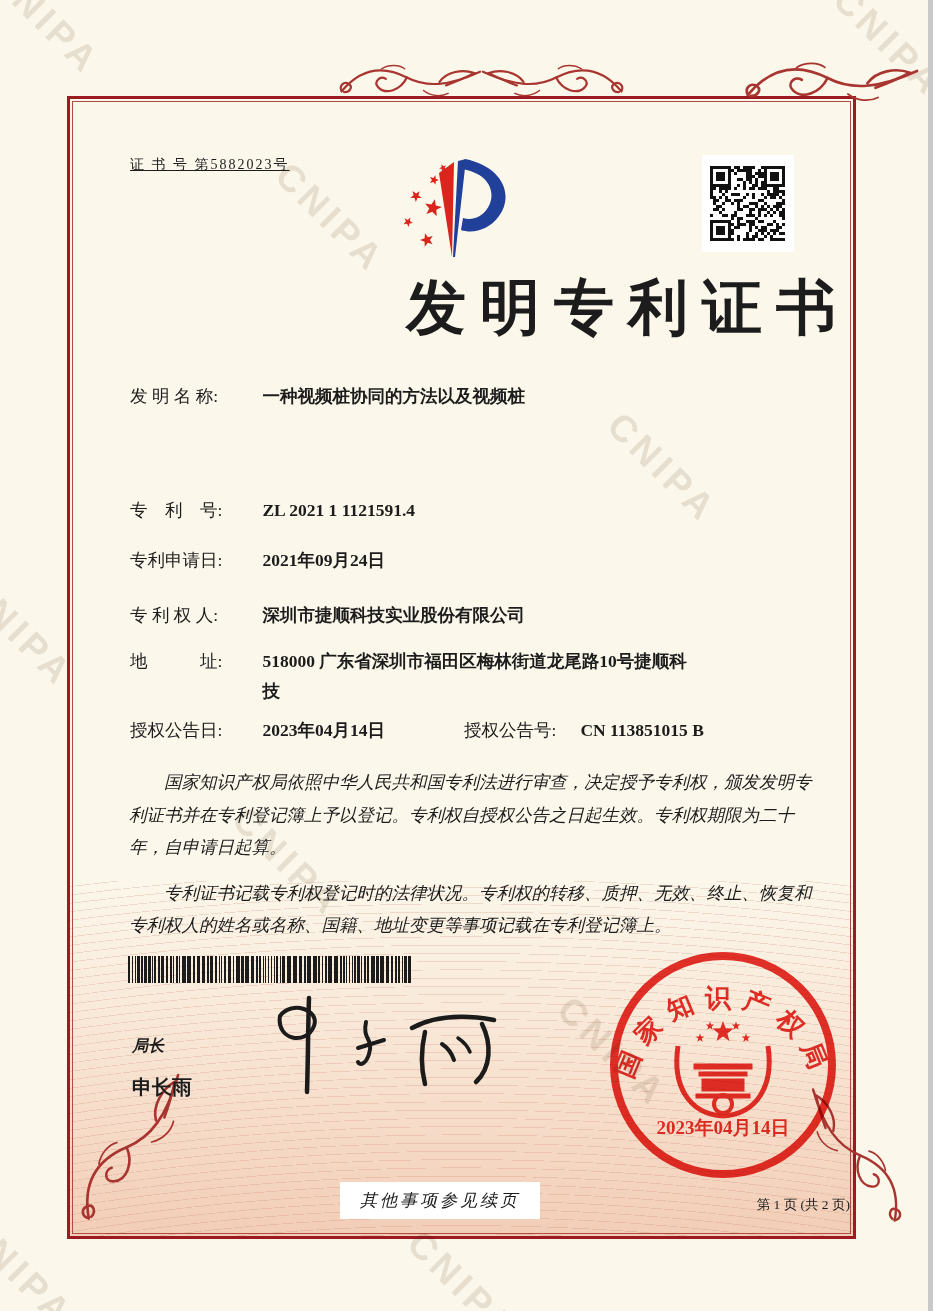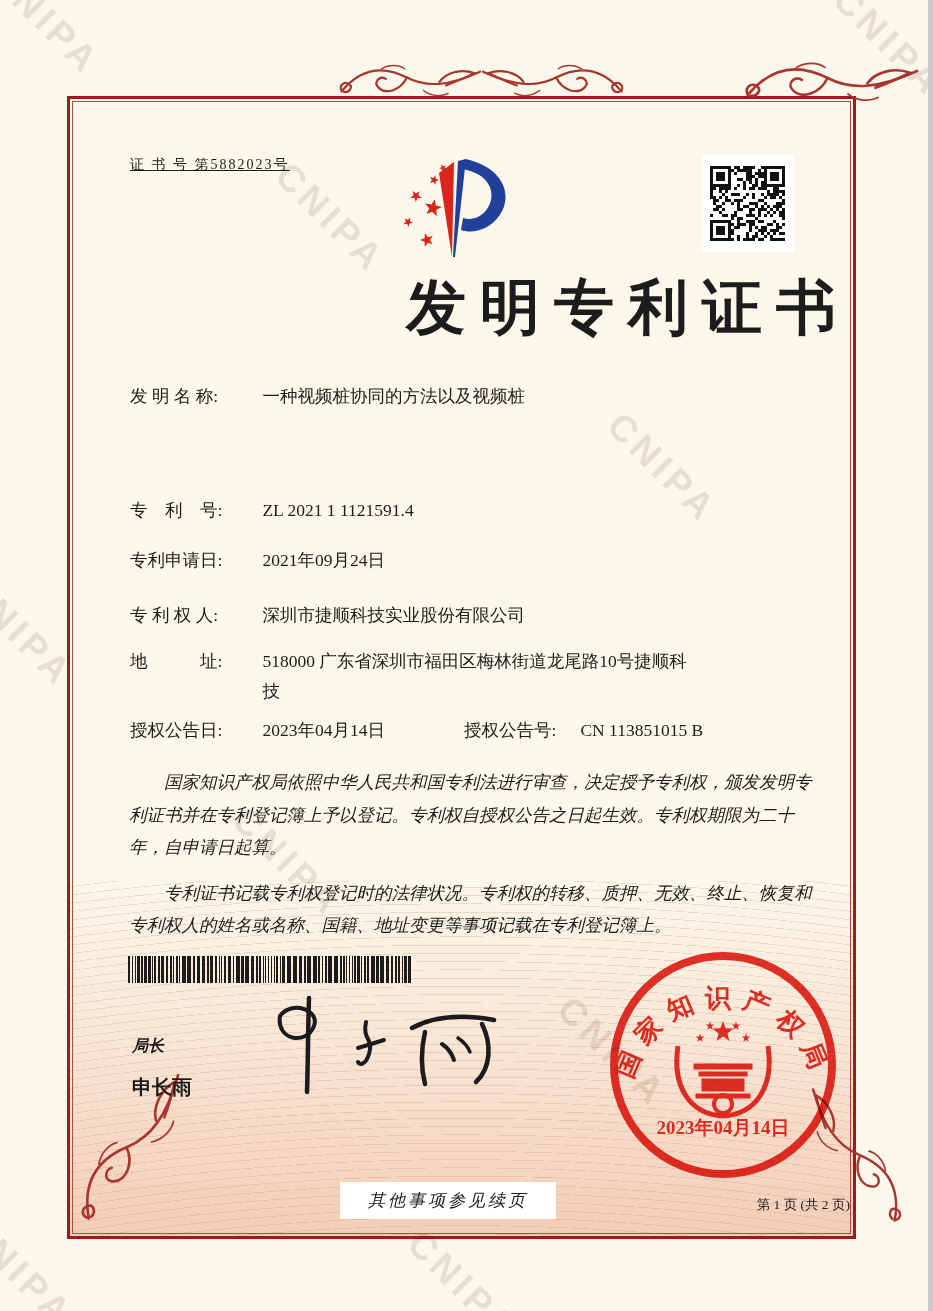--- a/index.html
+++ b/index.html
@@ -28,40 +28,40 @@
   .cert-no{position:absolute;left:130px;top:156px;font-size:14px;letter-spacing:2px;z-index:3;text-decoration:underline;}
   .logo{position:absolute;left:403px;top:156px;z-index:3;}
   .qr-box{position:absolute;left:702px;top:155px;width:92px;height:97px;background:#fff;z-index:3;}
   .qr-box svg{position:absolute;left:8px;top:11px;}
   .title{position:absolute;left:67px;top:268px;width:783px;text-align:right;font-size:60px;font-weight:bold;
          letter-spacing:14px;text-indent:14px;z-index:3;}
 
   
   .row{position:absolute;left:130px;z-index:3;font-size:17.5px;line-height:30px;}
   .row .lbl{display:inline-block;min-width:128px;vertical-align:top;}
-  .row .val{display:inline-block;vertical-align:top;}
+  .row .val{display:inline-block;vertical-align:top;font-weight:bold;}
   .row .val.wrap{width:430px;}
   .pair2{position:absolute;left:334px;top:0;white-space:nowrap;}
   .pair2 .lbl{min-width:112px;}
 
   
   .legal{position:absolute;left:129px;top:766px;width:697px;z-index:3;font-size:17.5px;line-height:32.5px;
          font-style:italic;}
   .legal p{margin:0 0 13px 0;text-indent:2em;}
 
   
   .barcode{position:absolute;left:128px;top:956px;z-index:3;}
   .director-title{position:absolute;left:132px;top:1036px;z-index:3;font-family:"Liberation Sans","DejaVu Sans",sans-serif;
          font-size:16px;font-weight:600;font-style:italic;}
   .director-name{position:absolute;left:132px;top:1074px;z-index:3;font-family:Liberation Serif, serif;
          font-size:20px;font-weight:600;}
   .signature{position:absolute;left:262px;top:992px;z-index:3;}
   .seal{position:absolute;left:606px;top:948px;z-index:4;mix-blend-mode:multiply;}
   .page-footer{position:absolute;left:67px;top:1196px;width:783px;text-align:right;font-size:13.5px;z-index:3;}
-  .cont-note{position:absolute;left:340px;top:1182px;background:#fff;padding:7px 28px;z-index:3;
+  .cont-note{position:absolute;left:340px;top:1182px;background:#fff;padding:7px 20px;z-index:3;
              font-size:17px;letter-spacing:3px;font-style:italic;}
 </style>
 </head>
 <body>
 
 <div class="page">
 
   <span class="wm" style="left:45px;top:20px">CNIPA</span>
   <span class="wm" style="left:888px;top:42px">CNIPA</span>
   <span class="wm" style="left:330px;top:218px">CNIPA</span>

